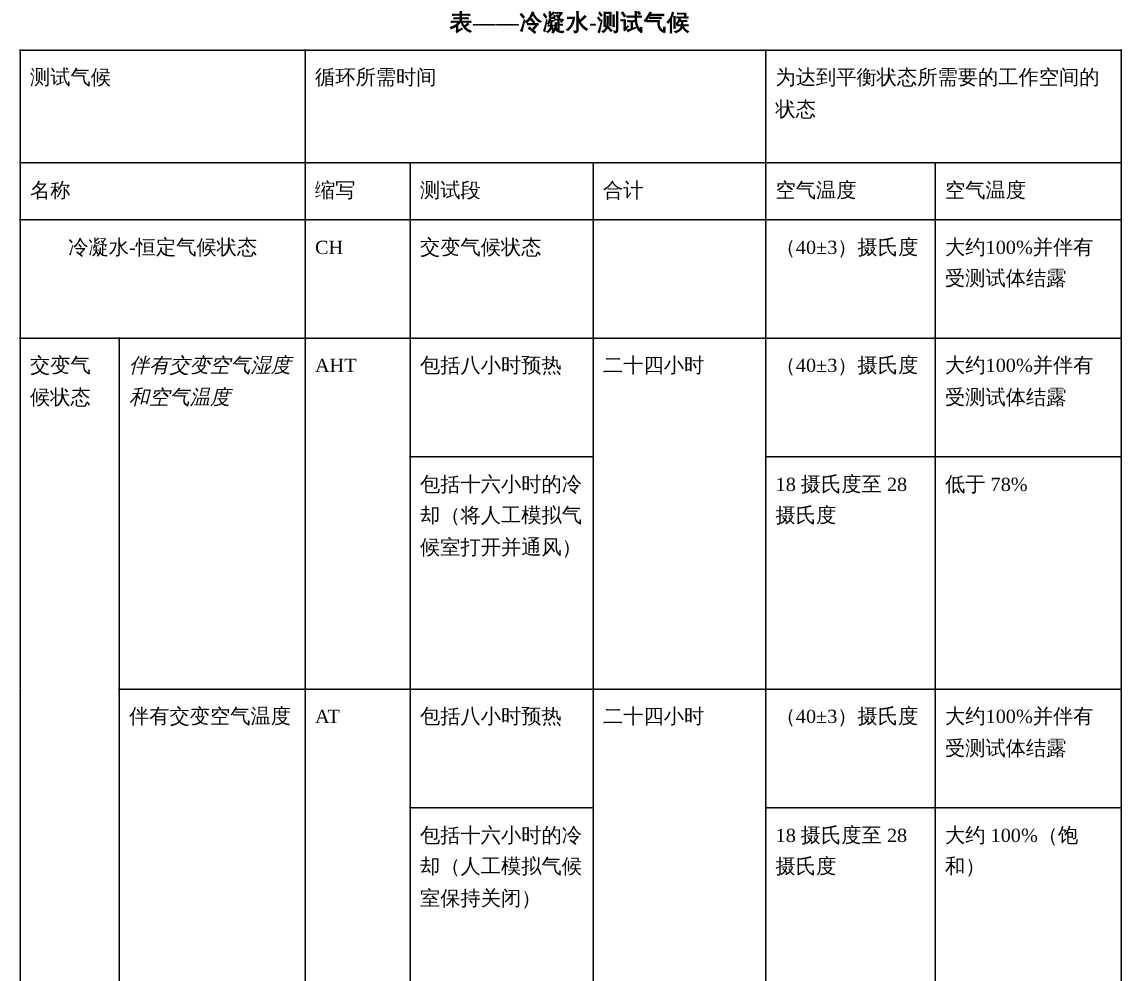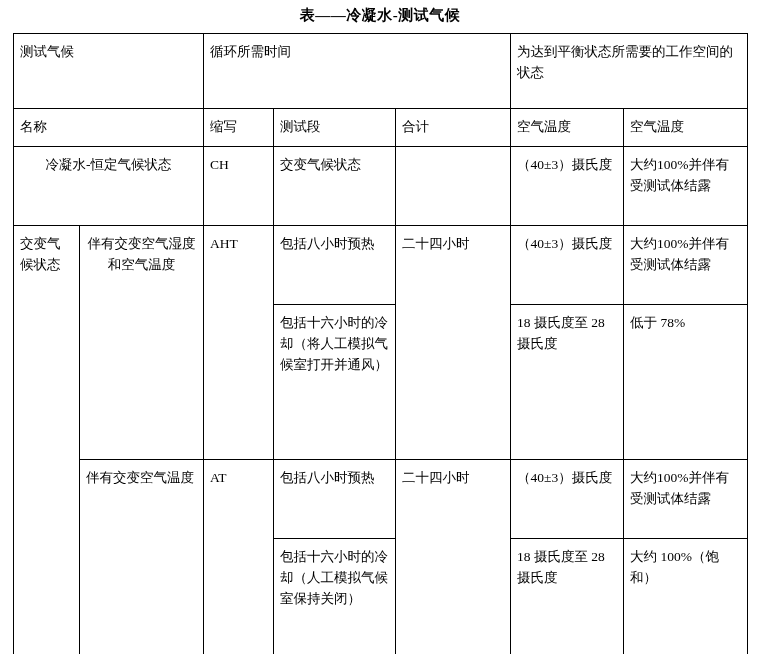--- a/index.html
+++ b/index.html
@@ -95,21 +95,21 @@
         <td colspan="2" style="text-align:center; height:62px;">冷凝水-恒定气候状态</td>
         <td>CH</td>
         <td>交变气候状态</td>
         <td></td>
         <td style="text-align:left;">（40±3）摄氏度</td>
         <td>大约100%并伴有受测试体结露</td>
       </tr>
 
       <tr>
         <td rowspan="4" style="text-align:left;">交变气候状态</td>
-        <td rowspan="2" style="text-align:center;">伴有交变空气湿度和空气温度</td>
+        <td rowspan="2" style="text-align:left;font-style:italic;">伴有交变空气湿度和空气温度</td>
         <td rowspan="2">AHT</td>
         <td style="height:62px;">包括八小时预热</td>
         <td rowspan="2">二十四小时</td>
         <td style="text-align:left;">（40±3）摄氏度</td>
         <td>大约100%并伴有受测试体结露</td>
       </tr>
 
       <tr>
         <td style="height:138px;">包括十六小时的冷却（将人工模拟气候室打开并通风）</td>
         <td style="text-align:left;">18 摄氏度至 28 摄氏度</td>

